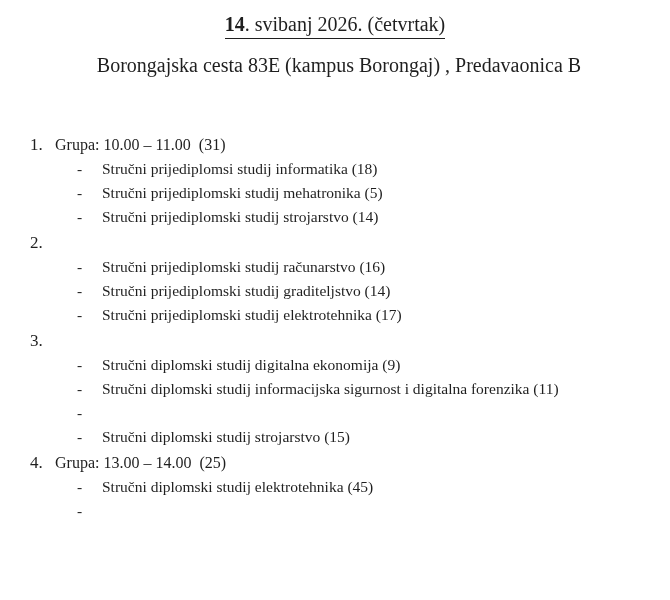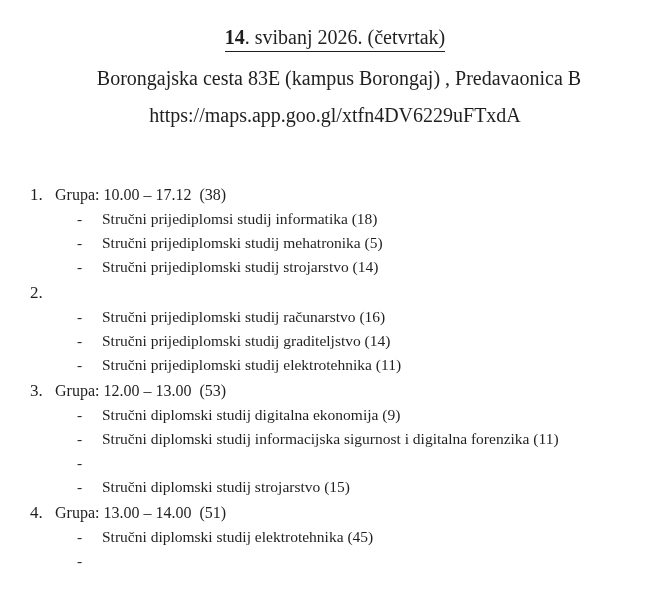--- a/index.html
+++ b/index.html
@@ -14,21 +14,21 @@
 
   
   .header { text-align: center; }
   .title {
     margin-top: 6px;
     font-size: 21px; line-height: 26px;
     font-weight: bold;
     letter-spacing: 0.3px;
   }
   .date-line {
-    margin-top: 24px;
+    margin-top: 11px;
     font-size: 20px; line-height: 26px;
   }
   .date-underline {
     display: inline-block;
     border-bottom: 1.6px solid #1f1f1f;
     padding-bottom: 1px;
   }
   .date-day { font-weight: bold; }
   .location-line {
     margin-top: 13px;
@@ -72,29 +72,28 @@
 </head>
 <body>
 
 <div class="page">
 
   <div class="header">
     <div class="date-line">
       <span class="date-underline"><span class="date-day">14</span><span>. svibanj 2026. (četvrtak)</span></span>
     </div>
     <div class="location-line">Borongajska cesta 83E (kampus Borongaj) , Predavaonica B</div>
-    <div class="url-line">https://maps.app.goo.gl/xtfn4DV6229uFTxdA</div>
   </div>
 
   <div class="list">
 
     <div class="group">
       <div class="group-header-row">
         <span class="num">1.</span>
-        <span class="group-header">Grupa: 10.00 – 17.12  (38)</span>
+        <span class="group-header">Grupa: 10.00 – 11.00  (31)</span>
       </div>
       <div class="sub-row">
         <span class="dash">-</span>
         <span class="sub-text">Stručni prijediplomsi studij informatika (18)</span>
       </div>
       <div class="sub-row">
         <span class="dash">-</span>
         <span class="sub-text">Stručni prijediplomski studij mehatronika (5)</span>
       </div>
       <div class="sub-row">
@@ -110,28 +109,27 @@
       <div class="sub-row">
         <span class="dash">-</span>
         <span class="sub-text">Stručni prijediplomski studij računarstvo (16)</span>
       </div>
       <div class="sub-row">
         <span class="dash">-</span>
         <span class="sub-text">Stručni prijediplomski studij graditeljstvo (14)</span>
       </div>
       <div class="sub-row">
         <span class="dash">-</span>
-        <span class="sub-text">Stručni prijediplomski studij elektrotehnika (11)</span>
+        <span class="sub-text">Stručni prijediplomski studij elektrotehnika (17)</span>
       </div>
     </div>
 
     <div class="group">
       <div class="group-header-row">
         <span class="num">3.</span>
-        <span class="group-header">Grupa: 12.00 – 13.00  (53)</span>
       </div>
       <div class="sub-row">
         <span class="dash">-</span>
         <span class="sub-text">Stručni diplomski studij digitalna ekonomija (9)</span>
       </div>
       <div class="sub-row">
         <span class="dash">-</span>
         <span class="sub-text">Stručni diplomski studij informacijska sigurnost i digitalna forenzika (11)</span>
       </div>
       <div class="sub-row">
@@ -139,21 +137,21 @@
       </div>
       <div class="sub-row">
         <span class="dash">-</span>
         <span class="sub-text">Stručni diplomski studij strojarstvo (15)</span>
       </div>
     </div>
 
     <div class="group">
       <div class="group-header-row">
         <span class="num">4.</span>
-        <span class="group-header">Grupa: 13.00 – 14.00  (51)</span>
+        <span class="group-header">Grupa: 13.00 – 14.00  (25)</span>
       </div>
       <div class="sub-row">
         <span class="dash">-</span>
         <span class="sub-text">Stručni diplomski studij elektrotehnika (45)</span>
       </div>
       <div class="sub-row">
         <span class="dash">-</span>
       </div>
     </div>
 

